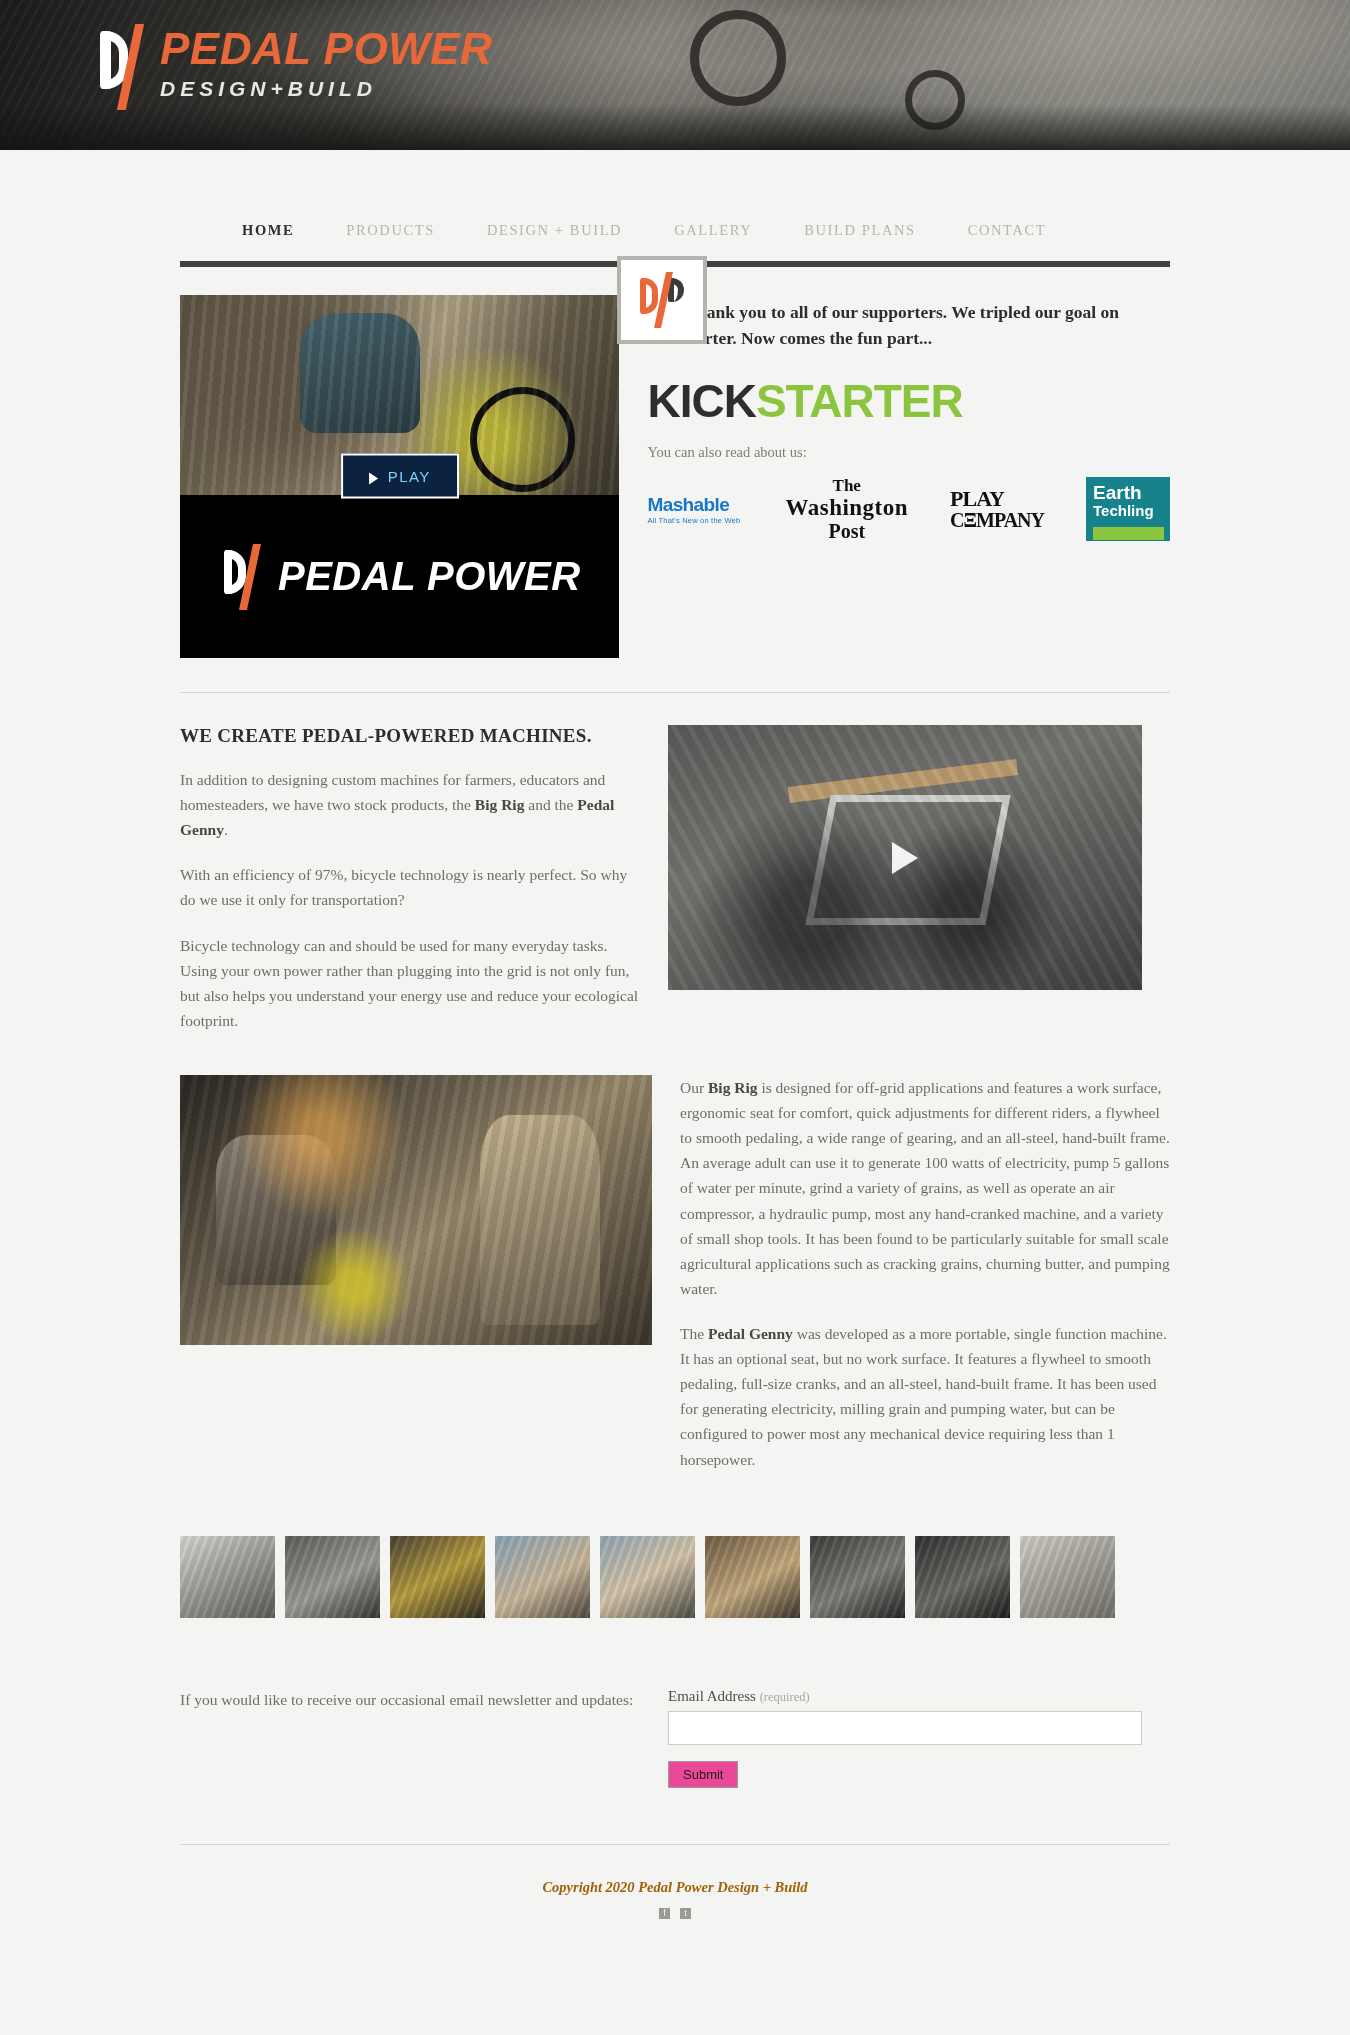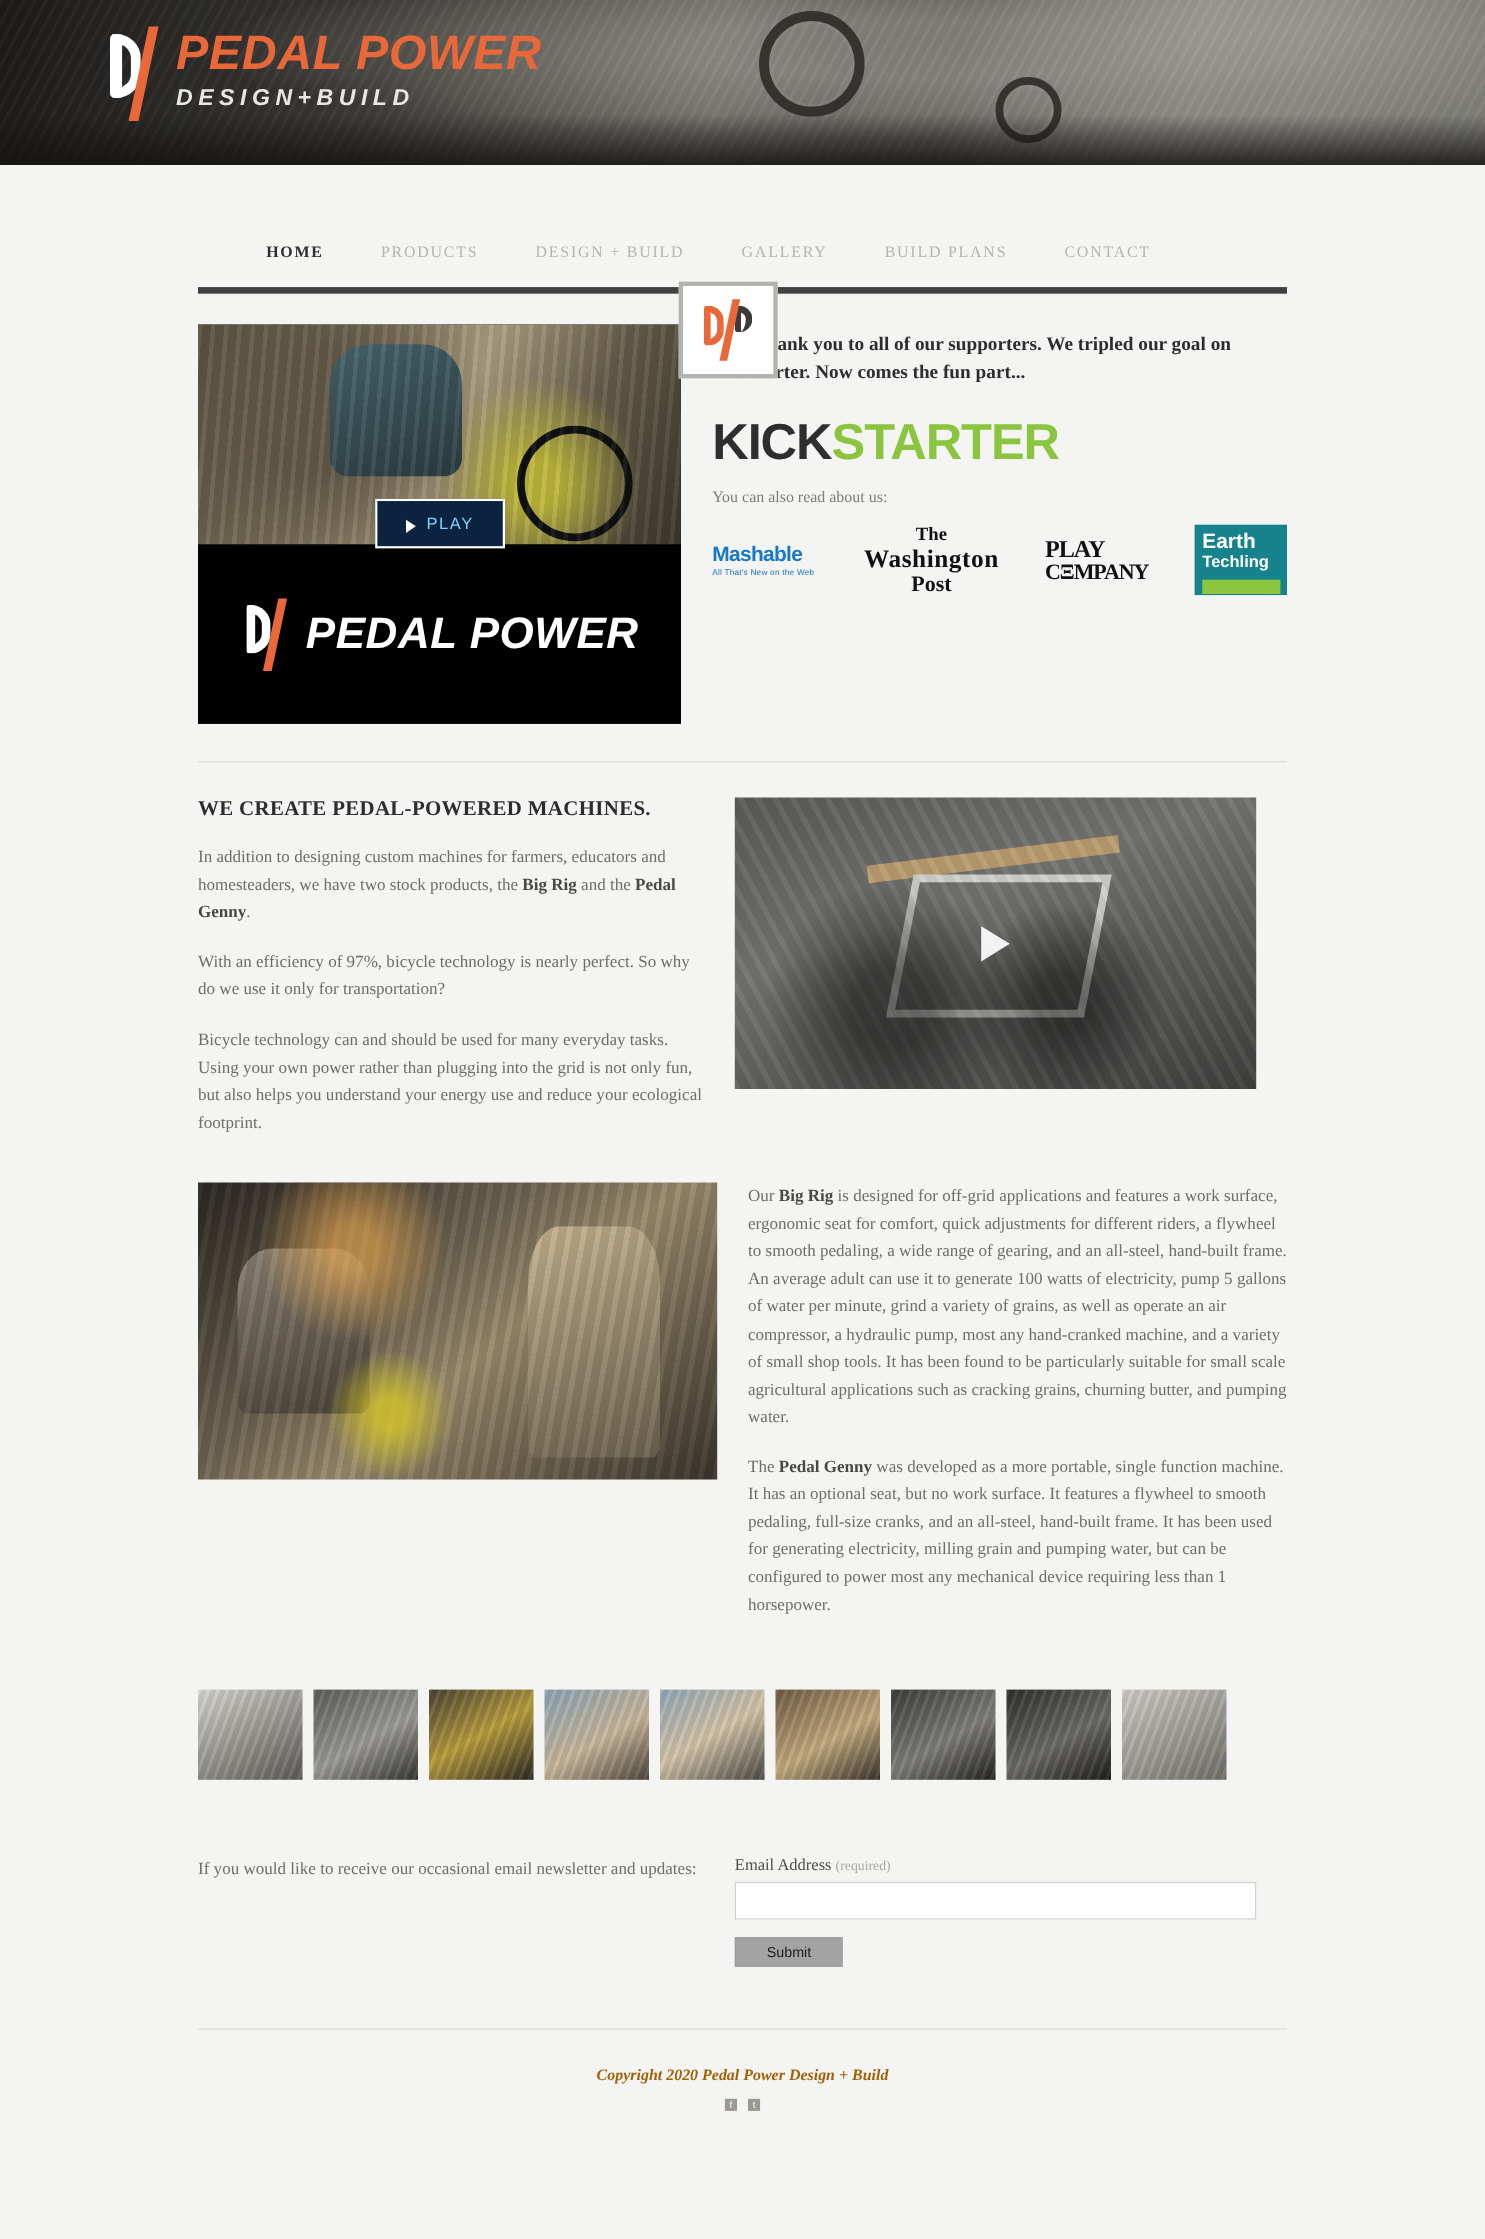--- a/index.html
+++ b/index.html
@@ -279,23 +279,23 @@
   .news-right { flex:1; }
   .field-label {
     font-size:15px; color:#4f4e49; margin-bottom:6px;
   }
   .field-label .req { color:#a9a7a1; font-size:12.5px; }
   input.email {
     width:474px; height:34px; border:1px solid #cfcdc7; background:#fff;
     font-family:"Liberation Serif", serif; font-size:15px; padding:4px 8px;
   }
   button.submit {
-    margin-top:16px; background:#a3a3a3; border:1px solid #9d9d9d;
+    margin-top:16px; background:#ec4899; border:1px solid #9d9d9d;
     font-family:"Liberation Sans", sans-serif; font-size:13px;
-    padding:5px 28px; cursor:pointer; color:#1c1c1c;
+    padding:5px 14px; cursor:pointer; color:#1c1c1c;
   }
   
   hr.footsep { border:none; border-top:1px solid #d8d7d3; margin:56px 0 0 0; }
   footer {
     text-align:center; padding:34px 0 30px 0;
   }
   footer .copy {
     font-family:"Liberation Serif", serif; font-style:italic;
     font-size:14.5px; color:#a16207; font-weight:bold;
   }

